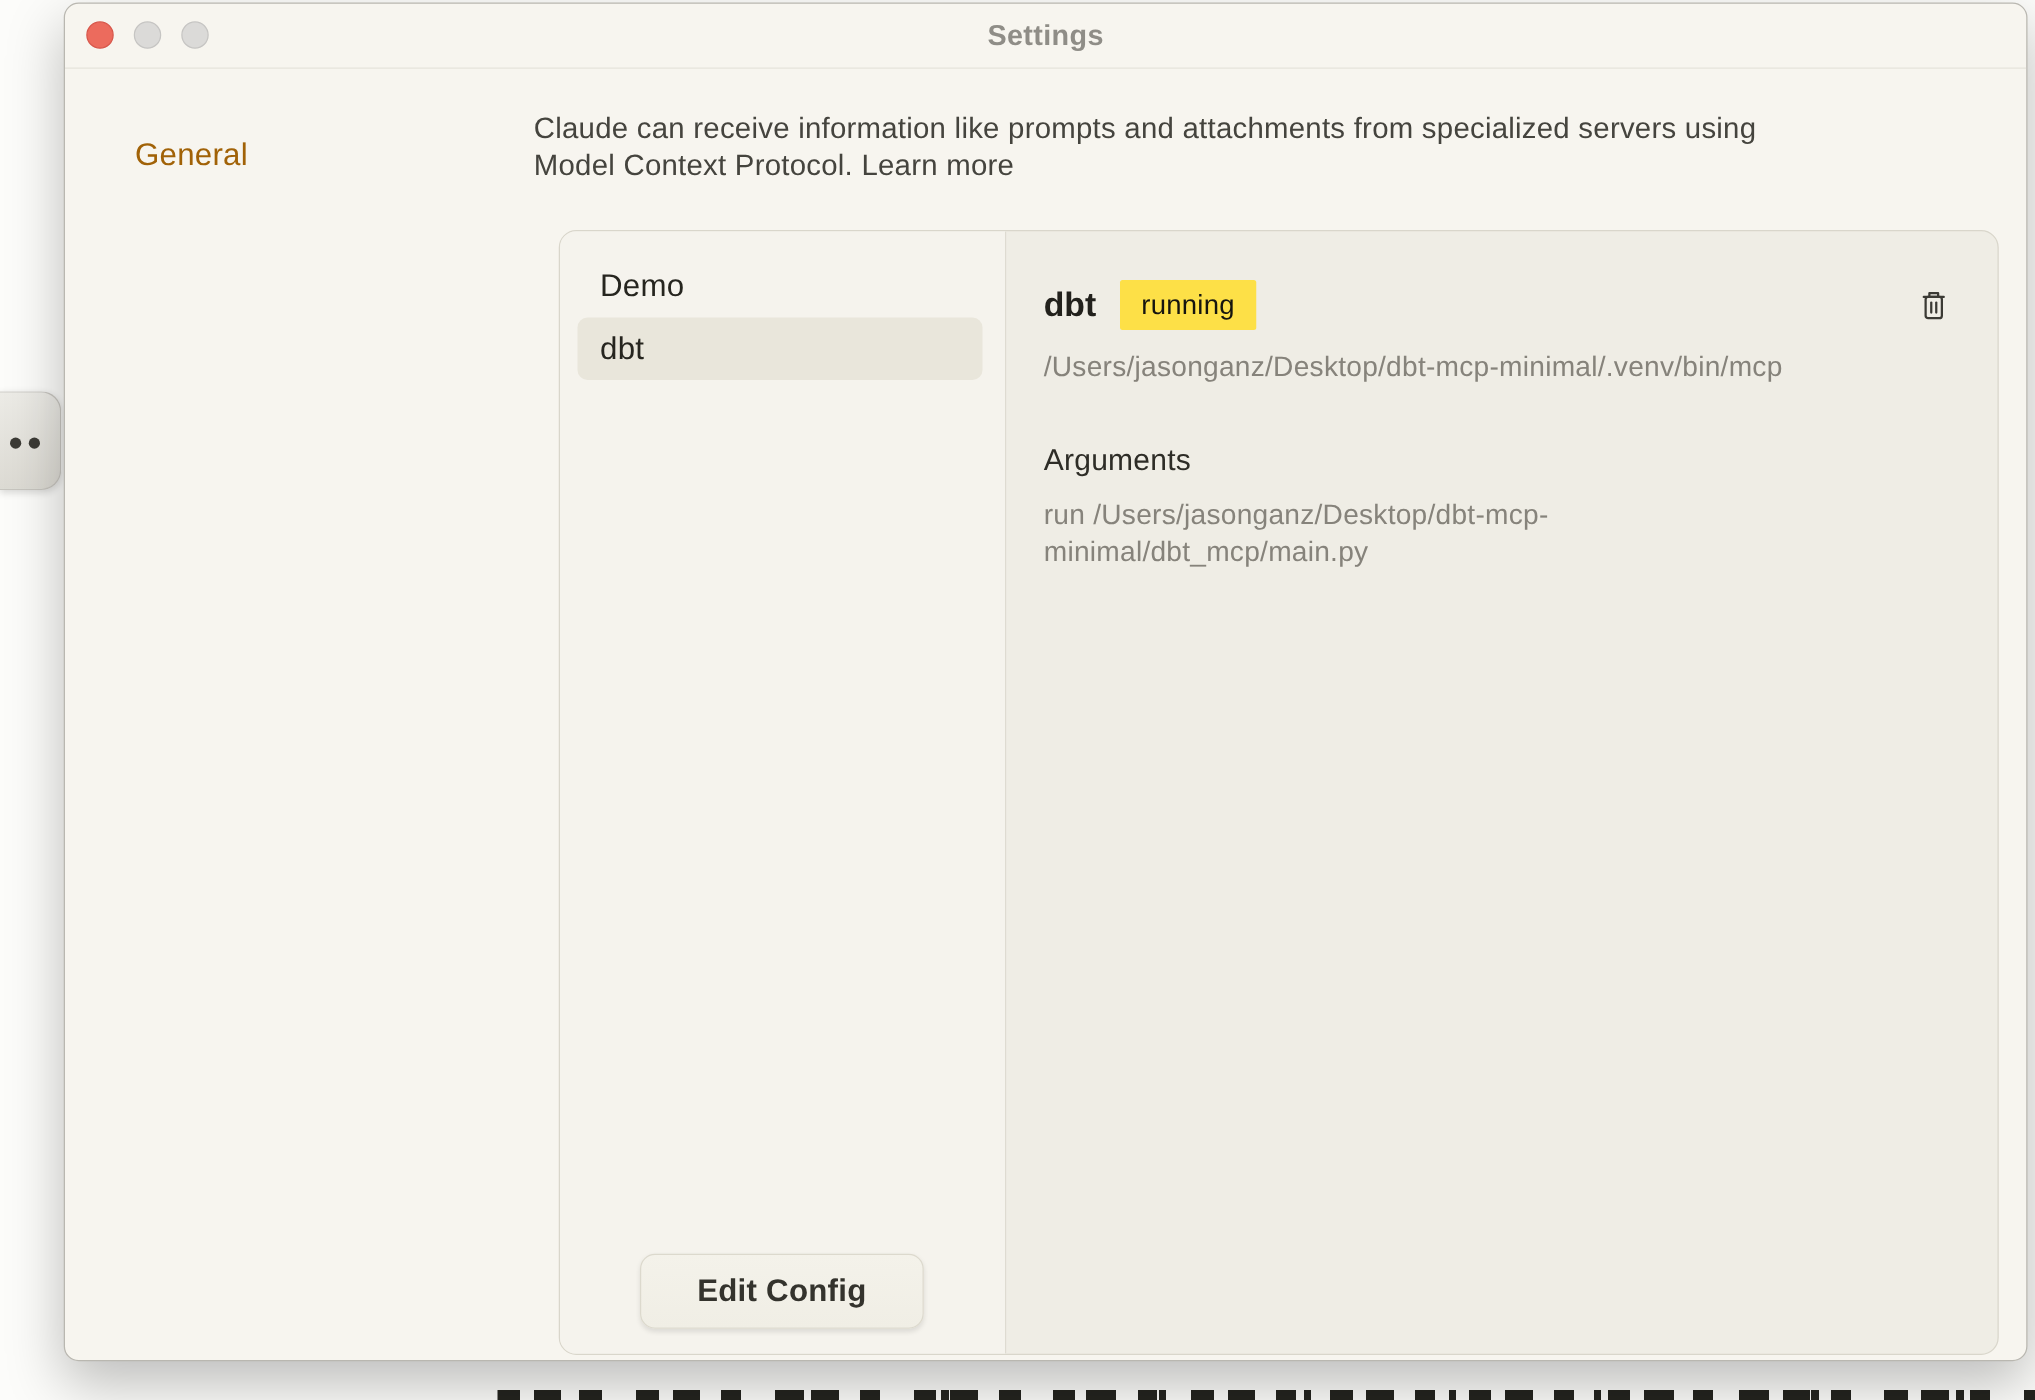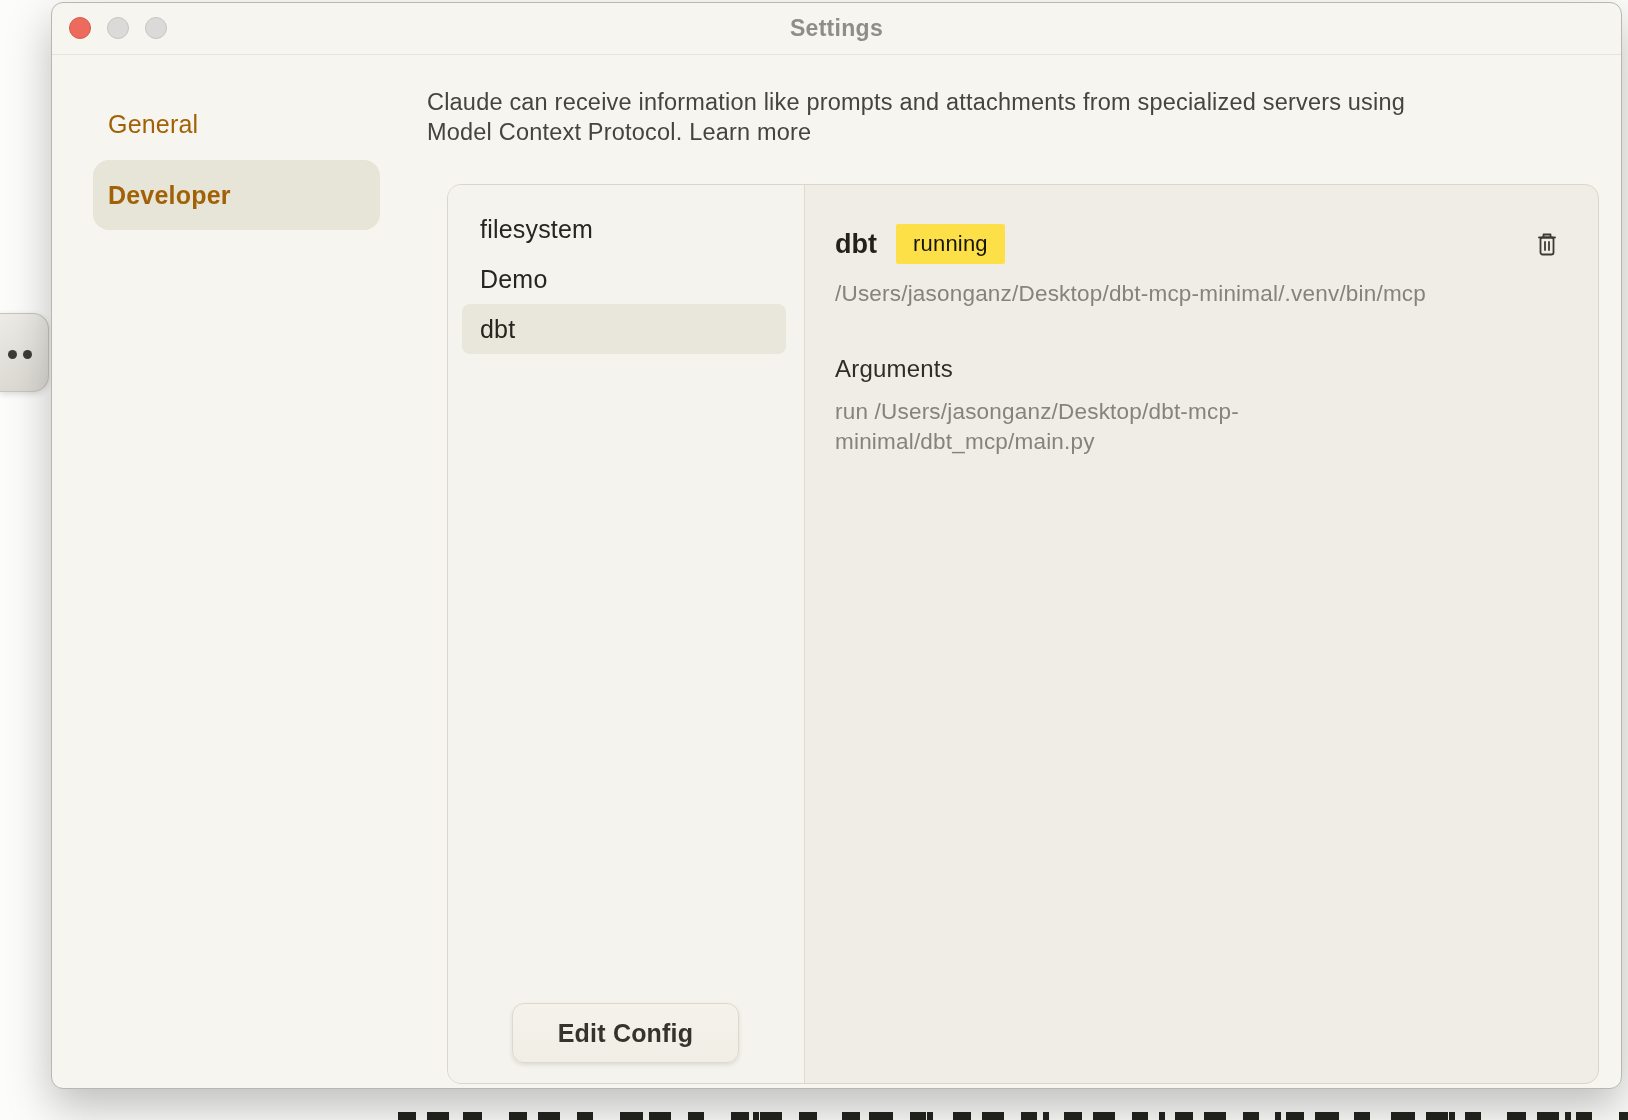--- a/index.html
+++ b/index.html
@@ -132,39 +132,33 @@
         <span class="light red"></span>
         <span class="light gray"></span>
         <span class="light gray"></span>
       </div>
       <div class="title">Settings</div>
     </div>
 
     <div class="nav-item nav-general">
       <span>General</span>
     </div>
-    <div class="nav-item nav-developer">
-      <span>Developer</span>
-    </div>
 
     <div class="description">
       <div>Claude can receive information like prompts and attachments from specialized servers using</div>
       <div>
         <span>Model Context Protocol.</span>
         <span> </span>
         <span class="learn-more">Learn more</span>
       </div>
     </div>
 
     <div class="panel">
 
       <div class="list-col">
-        <div class="server-item">
-          <span>filesystem</span>
-        </div>
         <div class="server-item">
           <span>Demo</span>
         </div>
         <div class="server-item selected">
           <span>dbt</span>
         </div>
 
         <div class="edit-btn">Edit Config</div>
       </div>
 

